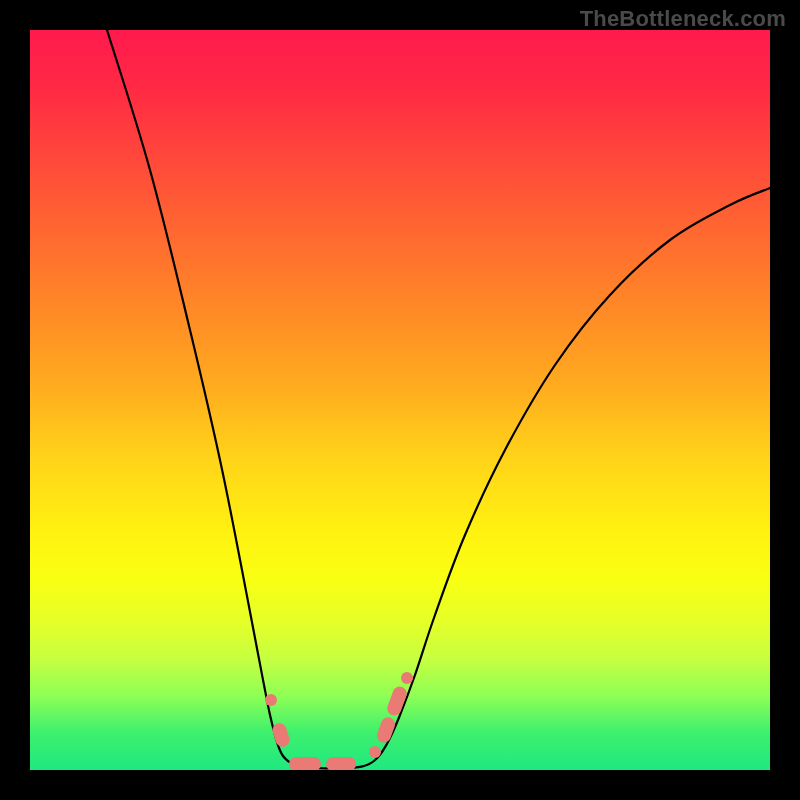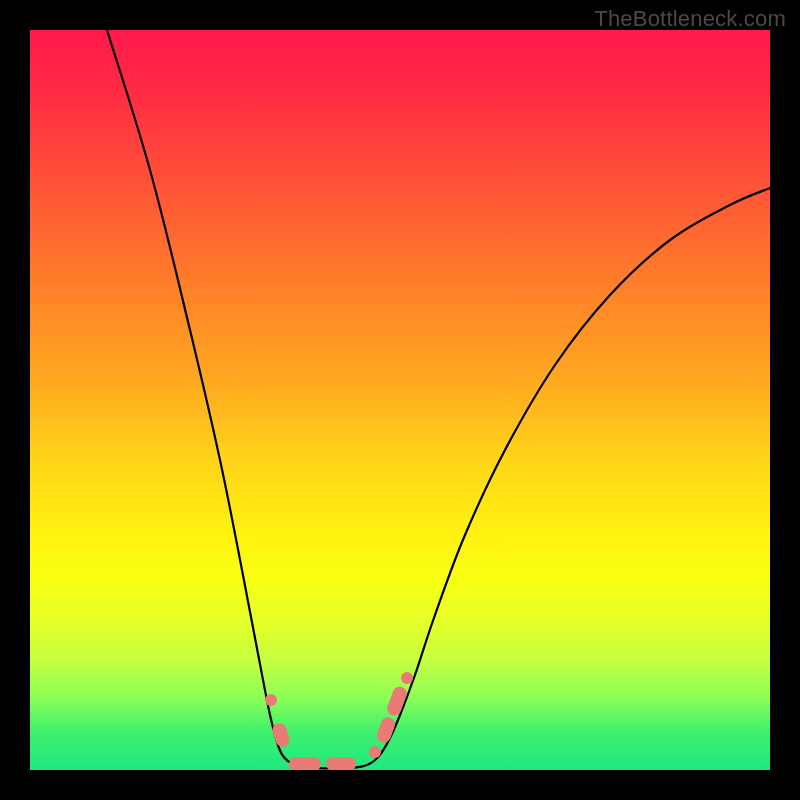--- a/index.html
+++ b/index.html
@@ -40,21 +40,21 @@
       #3df06e 95%,
       #1fe880 100%
     );
   }
   .attribution {
     position: absolute;
     top: 6px;
     right: 14px;
     color: #4a4a4a;
     font-size: 22px;
-    font-weight: 400;
+    font-weight: 700;
     letter-spacing: 0.2px;
     user-select: none;
   }
   svg.curves {
     position: absolute;
     left: 0; top: 0;
     width: 740px; height: 740px;
   }
   .curve {
     fill: none;

